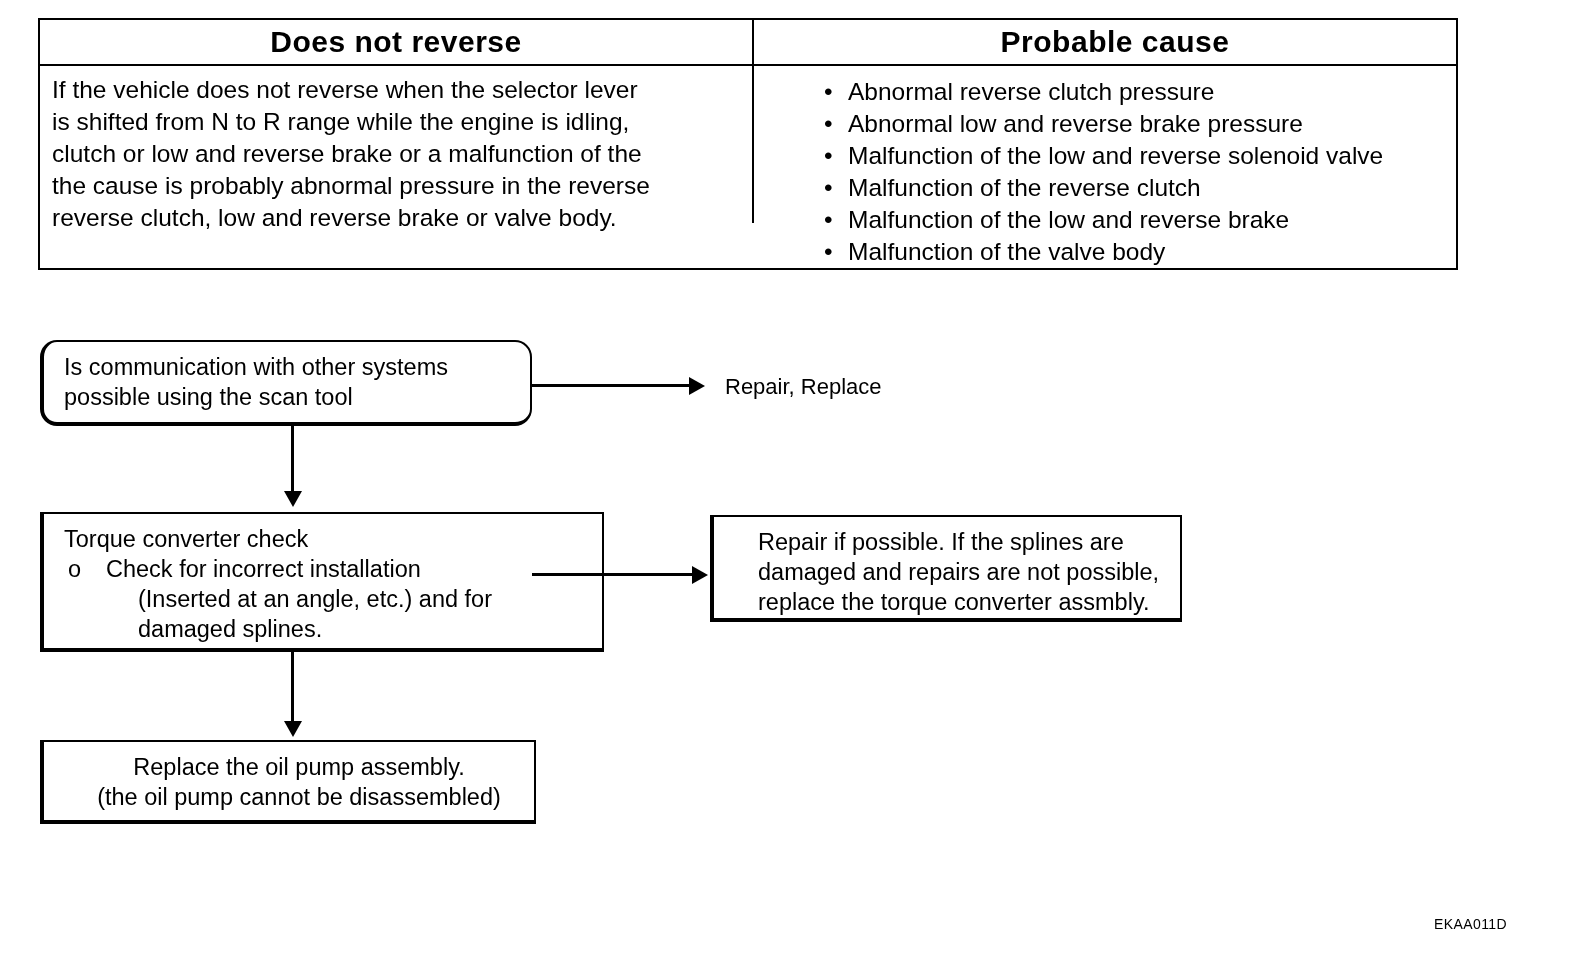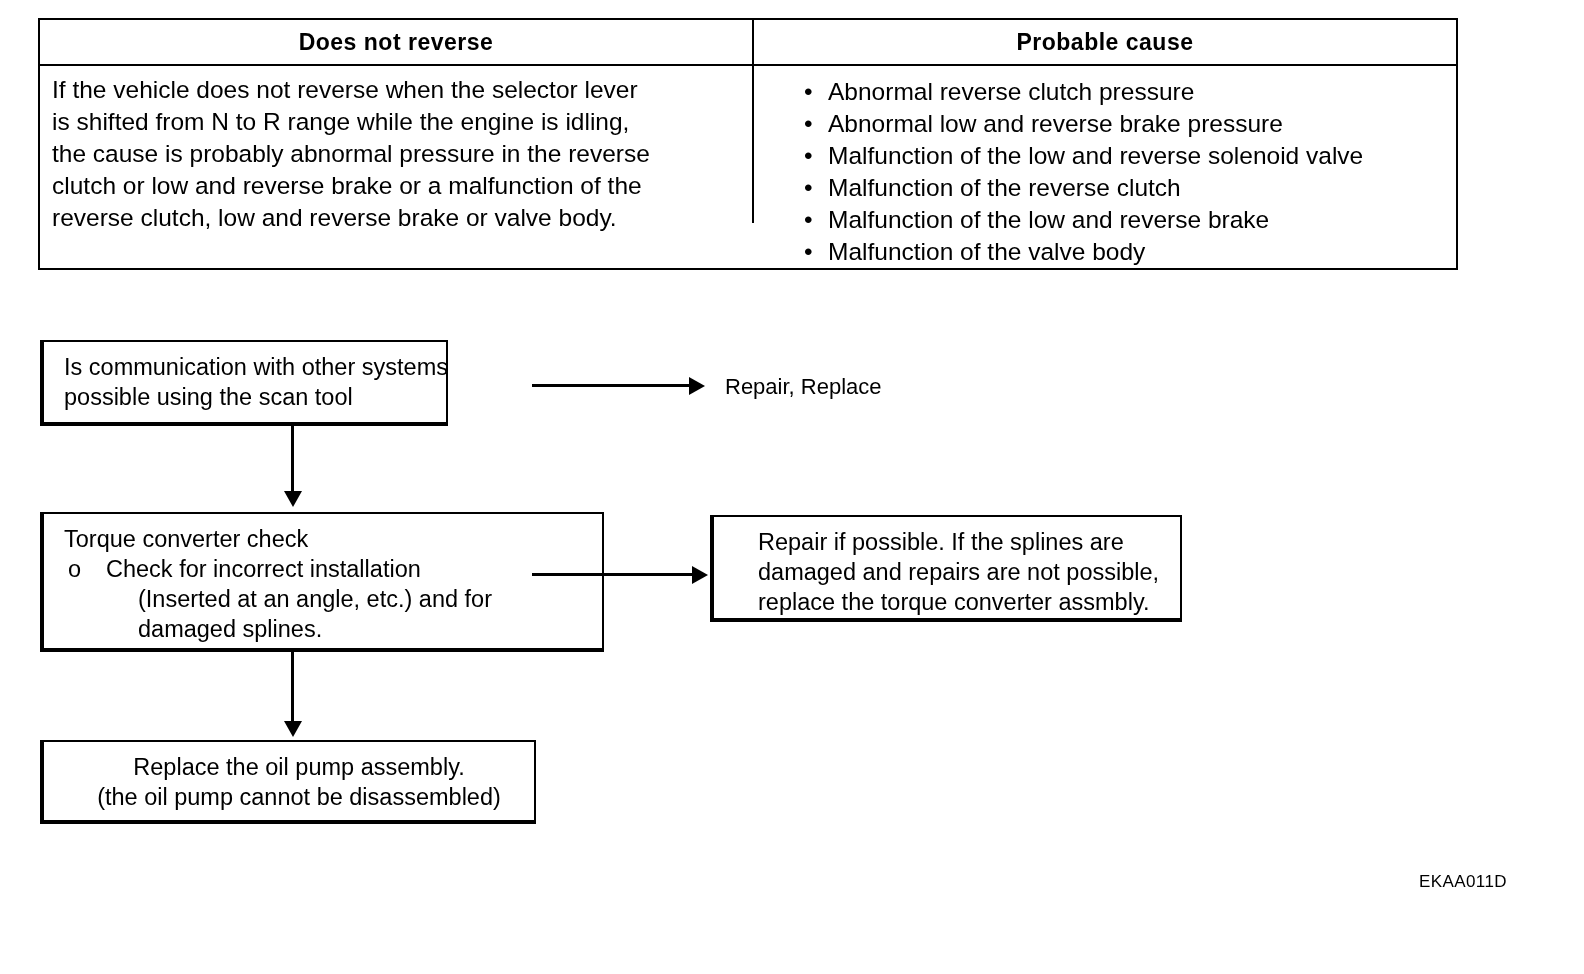--- a/index.html
+++ b/index.html
@@ -40,23 +40,24 @@
   .col-left {
     width: 714px;
     box-sizing: border-box;
     border-right: 2px solid #000;
     position: relative;
   }
   .col-right {
     flex: 1;
     box-sizing: border-box;
     position: relative;
+    padding-left: 20px;
   }
   .th-text {
-    font-size: 23px;
+    font-size: 30px;
     font-weight: bold;
     letter-spacing: 0.5px;
     text-align: center;
     line-height: 44px;
     white-space: nowrap;
   }
   .cell-paragraph {
     font-size: 24.5px;
     line-height: 32px;
     padding: 8px 0 0 12px;
@@ -155,22 +156,22 @@
     width: 0;
     height: 0;
     border-top: 9px solid transparent;
     border-bottom: 9px solid transparent;
     border-left: 16px solid #000;
   }
 
   #figure-code {
     position: absolute;
     right: 77px;
-    top: 872px;
-    font-size: 17px;
+    top: 916px;
+    font-size: 14px;
     letter-spacing: 0.4px;
     white-space: nowrap;
   }
 </style>
 </head>
 <body>
 
 <div id="symptom-table">
   <div class="table-head">
     <div class="col-left">
@@ -178,39 +179,39 @@
     </div>
     <div class="col-right">
       <div class="th-text">Probable cause</div>
     </div>
   </div>
   <div class="table-body">
     <div class="col-left">
       <div class="cell-paragraph">
         <div class="pline">If the vehicle does not reverse when the selector lever</div>
         <div class="pline">is shifted from N to R range while the engine is idling,</div>
+        <div class="pline">clutch or low and reverse brake or a malfunction of the</div>
         <div class="pline">the cause is probably abnormal pressure in the reverse</div>
-        <div class="pline">clutch or low and reverse brake or a malfunction of the</div>
         <div class="pline">reverse clutch, low and reverse brake or valve body.</div>
       </div>
     </div>
     <div class="col-right">
       <ul class="cause-list">
         <li><span class="bullet">•</span><span>Abnormal reverse clutch pressure</span></li>
         <li><span class="bullet">•</span><span>Abnormal low and reverse brake pressure</span></li>
         <li><span class="bullet">•</span><span>Malfunction of the low and reverse solenoid valve</span></li>
         <li><span class="bullet">•</span><span>Malfunction of the reverse clutch</span></li>
         <li><span class="bullet">•</span><span>Malfunction of the low and reverse brake</span></li>
         <li><span class="bullet">•</span><span>Malfunction of the valve body</span></li>
       </ul>
     </div>
   </div>
 </div>
 
-<div class="flow-box" style="left:40px; top:340px; width:408px; height:86px;">
+<div class="flow-box" style="left:40px; top:340px; width:492px; height:86px;border-radius:17px;">
   <div class="flow-text">
     <div class="fline">Is communication with other systems</div>
     <div class="fline">possible using the scan tool</div>
   </div>
 </div>
 
 <div class="arrow-h" style="left:532px; top:384px; width:158px;"></div>
 <div class="plain-label" style="left:725px; top:372px;">Repair, Replace</div>
 
 <div class="arrow-v" style="left:291px; top:426px; height:66px;"></div>

